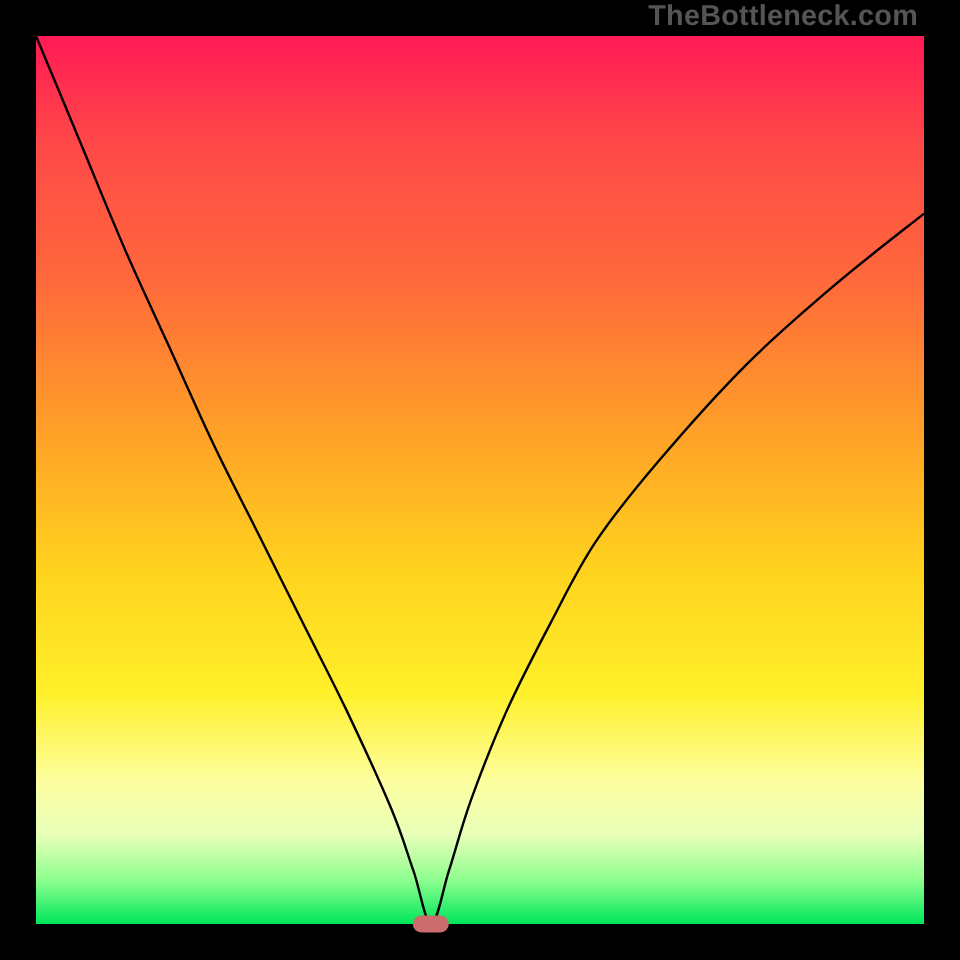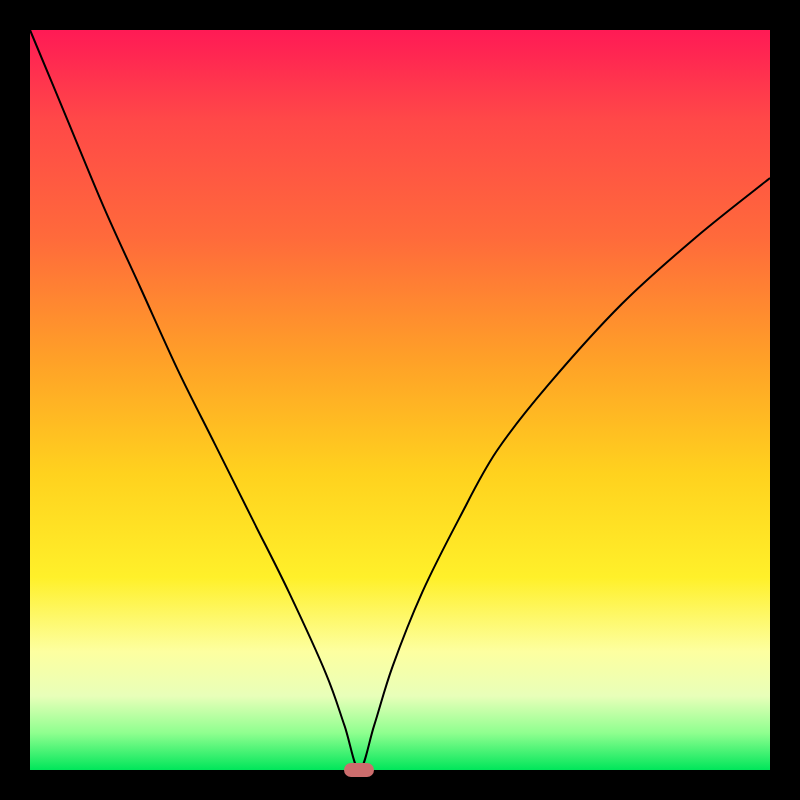--- a/index.html
+++ b/index.html
@@ -65,19 +65,20 @@
   svg.curve path {
     fill: none;
     stroke: #000;
     stroke-width: 2;
   }
 </style>
 </head>
 <body>
 
 <div class="frame">
+  <div class="watermark">TheBottleneck.com</div>
   <div class="plot-area">
     <svg class="curve" viewBox="0 0 740 740" preserveAspectRatio="none">
       <path id="curve-path" d="M 0.0 0.0 C 6.2 14.8, 24.7 59.2, 37.0 88.8 C 49.3 118.4, 61.7 149.2, 74.0 177.6 C 86.3 206.0, 98.7 231.9, 111.0 259.0 C 123.3 286.1, 135.7 314.5, 148.0 340.4 C 160.3 366.3, 172.7 389.7, 185.0 414.4 C 197.3 439.1, 209.7 463.7, 222.0 488.4 C 234.3 513.1, 246.7 536.5, 259.0 562.4 C 271.3 588.3, 286.8 621.6, 296.0 643.8 C 305.3 666.0, 308.9 679.6, 314.5 695.6 C 320.1 711.6, 324.4 740.0, 329.3 740.0 C 334.2 740.0, 338.6 712.9, 344.1 695.6 C 349.7 678.3, 354.6 658.6, 362.6 636.4 C 370.6 614.2, 381.1 587.1, 392.2 562.4 C 403.3 537.7, 416.9 511.8, 429.2 488.4 C 441.5 465.0, 451.4 444.0, 466.2 421.8 C 481.0 399.6, 497.0 379.9, 518.0 355.2 C 539.0 330.5, 567.3 298.5, 592.0 273.8 C 616.7 249.1, 641.3 228.2, 666.0 207.2 C 690.7 186.2, 727.7 157.9, 740.0 148.0"></path>
     </svg>
     <div class="marker" id="min-marker" style="left: 329.3px;"></div>
   </div>
 </div>
 
 </body></html>

